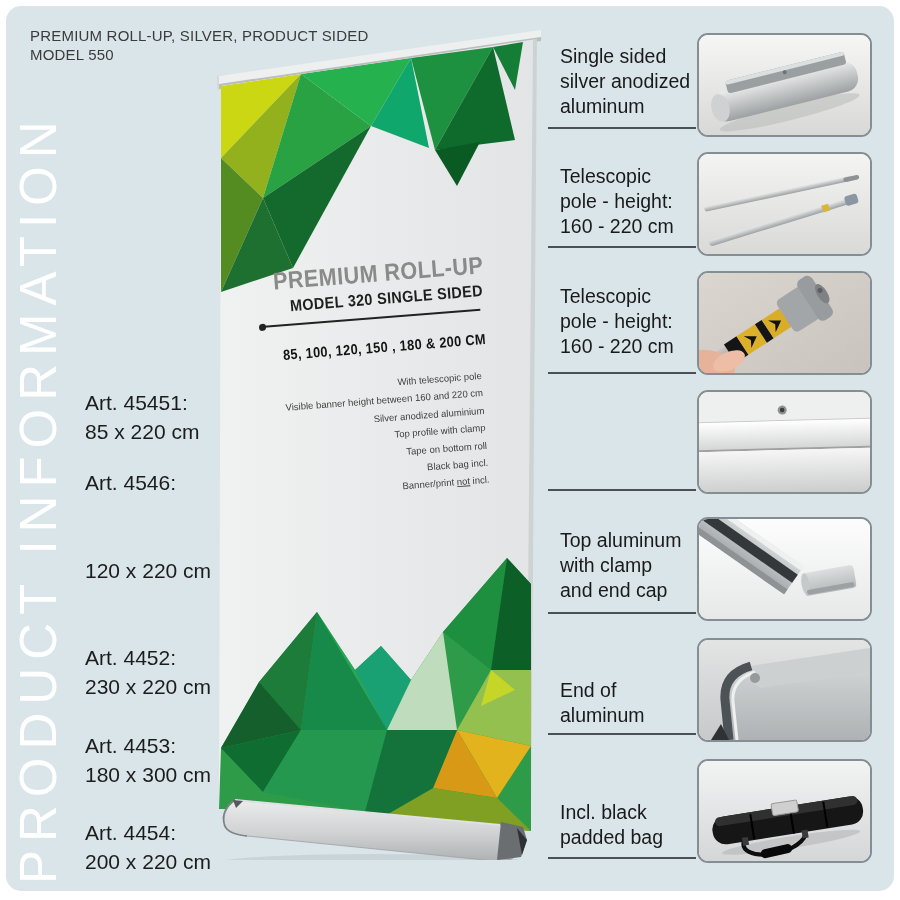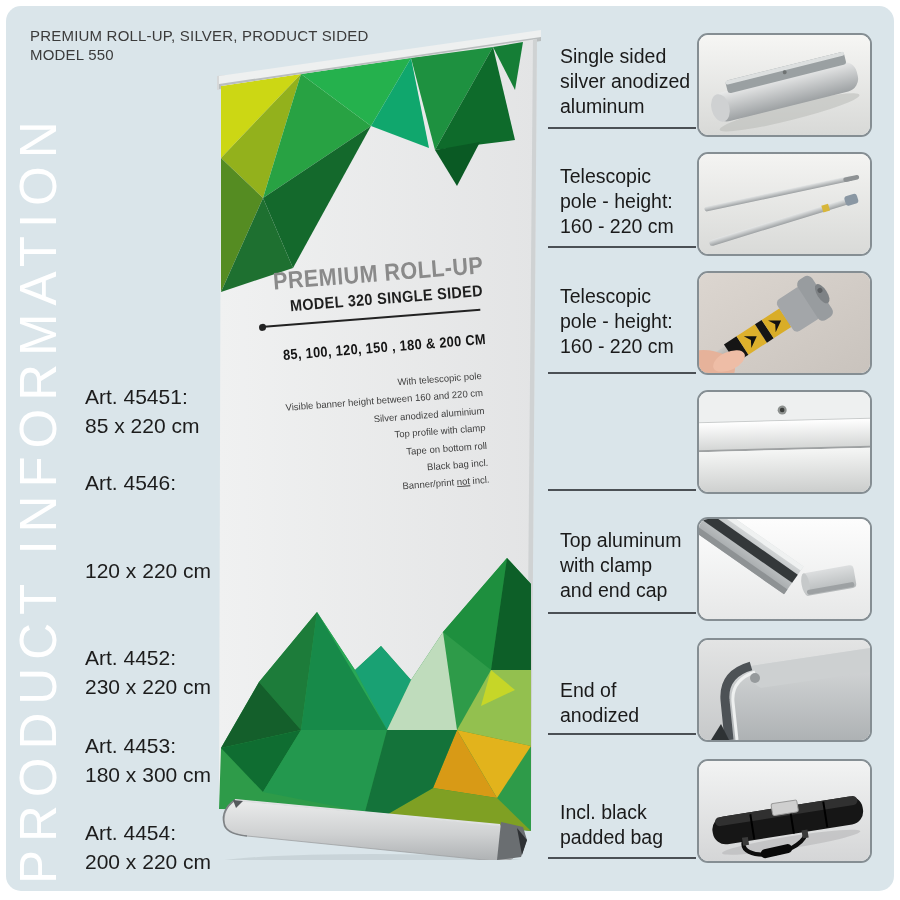--- a/index.html
+++ b/index.html
@@ -10,21 +10,21 @@
   
   .header{position:absolute;left:30px;top:26px;color:#3b3b3b;font-size:15px;line-height:19px;letter-spacing:.2px;}
 
   
   .vlabel{position:absolute;left:13px;top:884px;transform:rotate(-90deg);transform-origin:0 0;
           color:#ffffff;font-size:51px;line-height:1;letter-spacing:8px;white-space:nowrap;font-weight:400;}
 
   
   .articles{position:absolute;left:85px;top:380px;width:150px;}
   .article{position:absolute;left:0;color:#1c1c1c;font-size:21px;line-height:29px;}
-  .a0{top:2px}.a1{top:88px}.a2{top:176px}.a3{top:263px}.a4{top:351px}.a5{top:438px}
+  .a0{top:8px}.a1{top:88px}.a2{top:176px}.a3{top:263px}.a4{top:351px}.a5{top:438px}
 
   
   .banner{position:absolute;left:205px;top:30px;width:340px;height:830px;}
   .banner svg{position:absolute;left:0;top:0;}
   .b-title{position:absolute;right:62px;top:221px;white-space:nowrap;font-weight:800;font-size:24px;
            color:#8a8a8a;letter-spacing:.5px;transform:rotate(-4.5deg) scaleX(.9);transform-origin:100% 50%;}
   .b-sub{position:absolute;right:62px;top:252px;white-space:nowrap;font-weight:800;font-size:16px;
          color:#1e1e1e;letter-spacing:.4px;transform:rotate(-4.5deg) scaleX(.9);transform-origin:100% 50%;}
   .b-line{position:absolute;left:56px;top:296px;width:220px;height:2px;background:#222;
           transform:rotate(-4.5deg);transform-origin:0 50%;}
@@ -326,21 +326,21 @@
           <rect x="104" y="50" width="52" height="23" rx="4" fill="url(#t5b)"></rect>
           <ellipse cx="106" cy="61" rx="4" ry="11" fill="#c6c9ca"></ellipse>
           <rect x="106" y="67" width="48" height="5" rx="2.5" fill="#9da1a3"></rect>
         </g>
       </svg>
     </div>
   </div>
 
   <div class="row r5">
     <div class="cap">End of
-anodized</div>
+aluminum</div>
     <div class="rule"></div>
     <div class="thumb">
       <svg width="171" height="100" viewBox="0 0 171 100">
         <defs>
           <linearGradient id="t6bg" x1="0" y1="0" x2="0" y2="1">
               <stop offset="0" stop-color="#e3e4e4"></stop>
               <stop offset="1" stop-color="#c7c9ca"></stop>
             </linearGradient>
           <linearGradient id="t6a" x1="0" y1="0" x2="0" y2="1">
               <stop offset="0" stop-color="#dadcdd"></stop>

